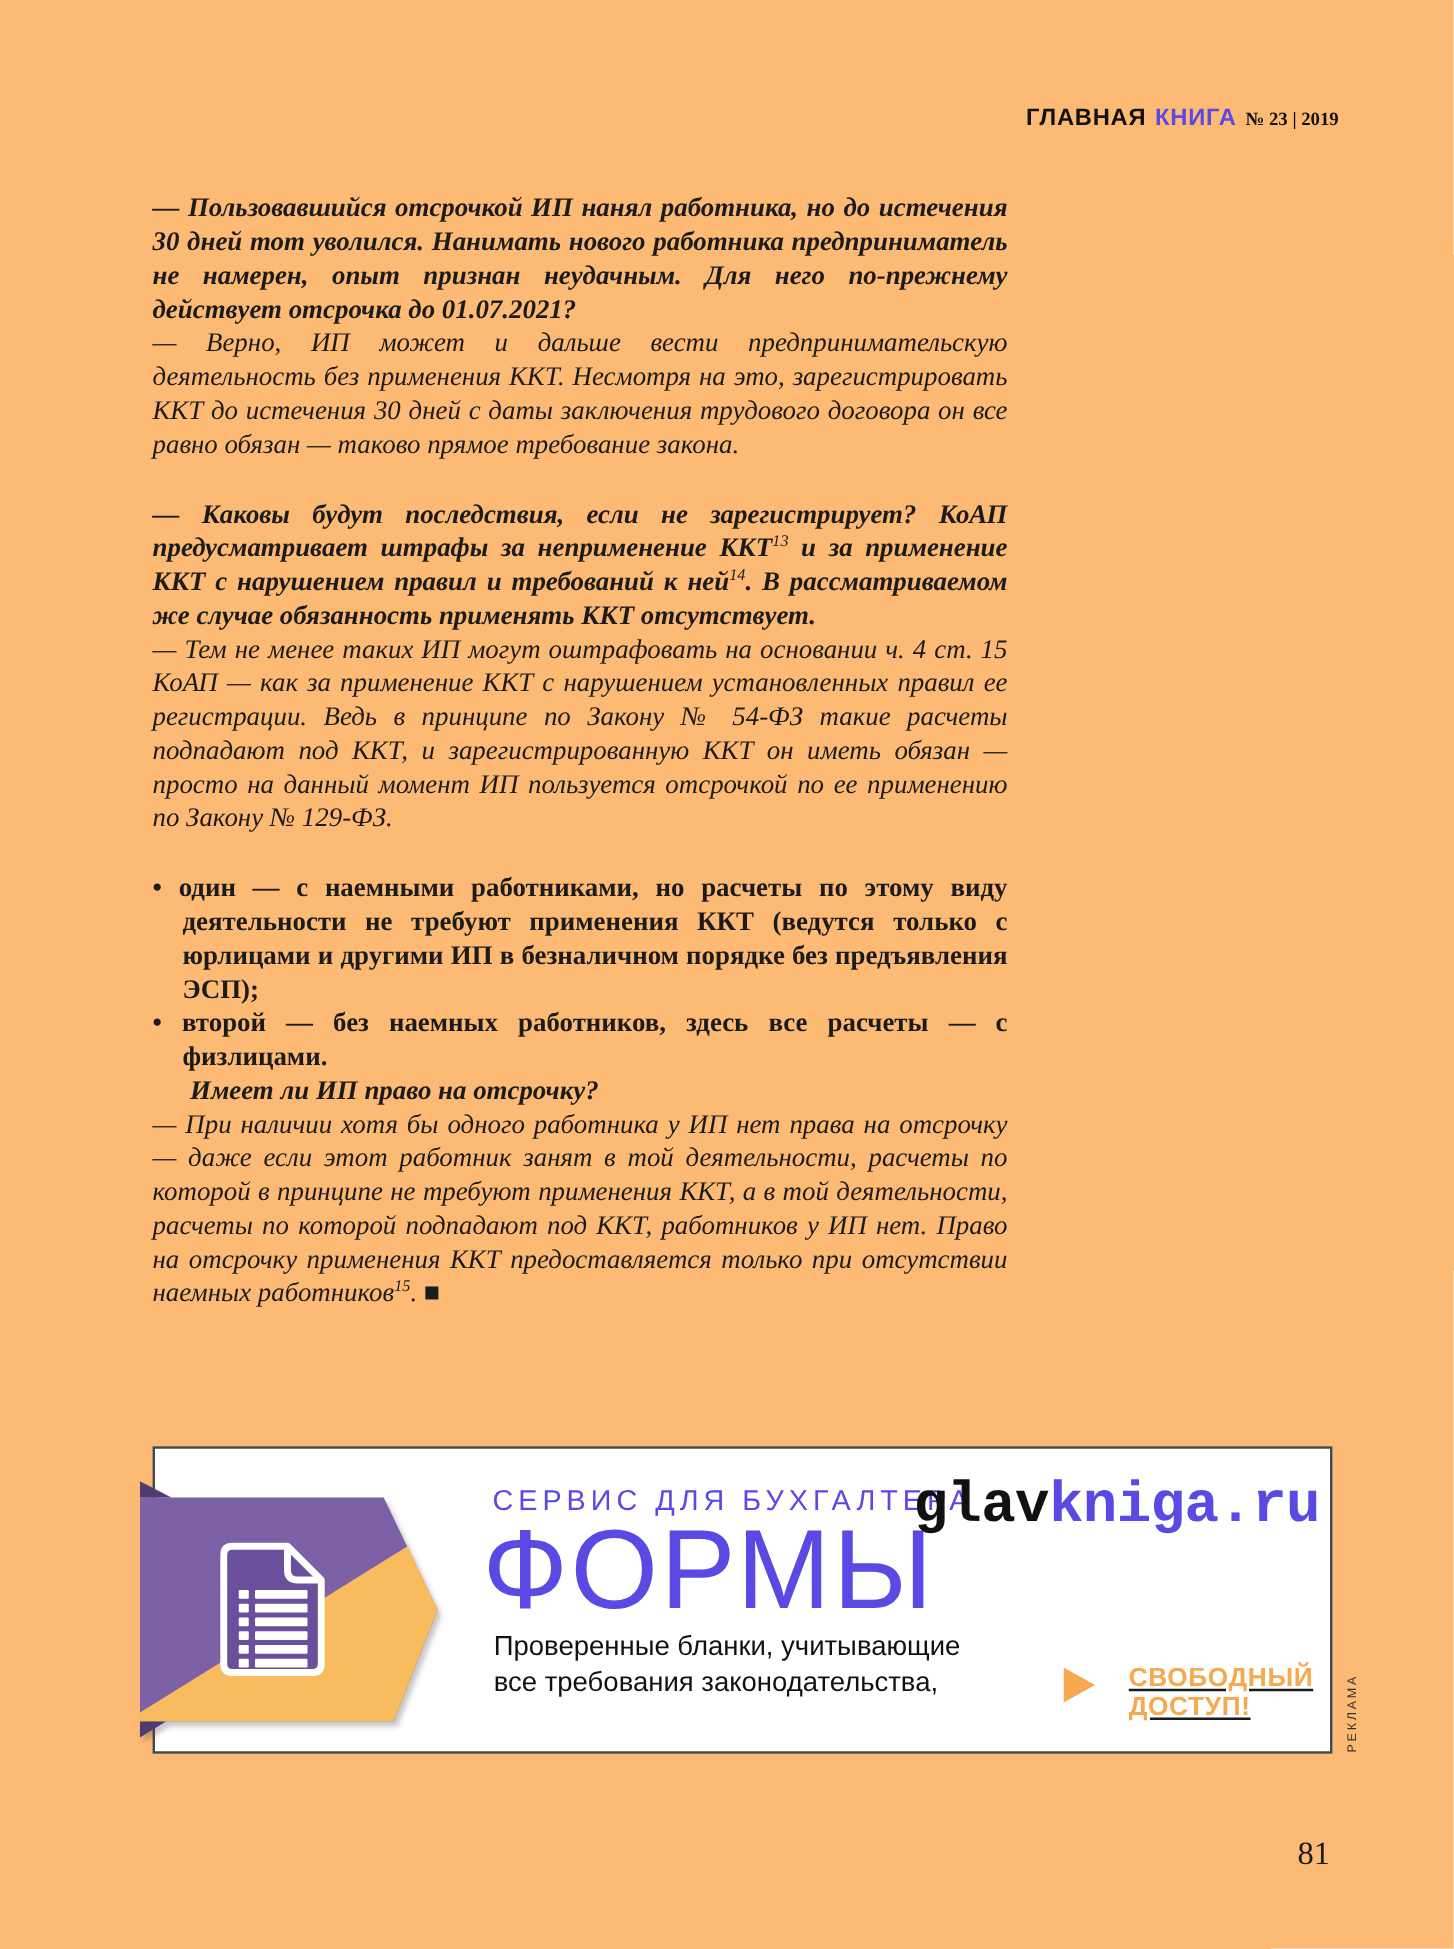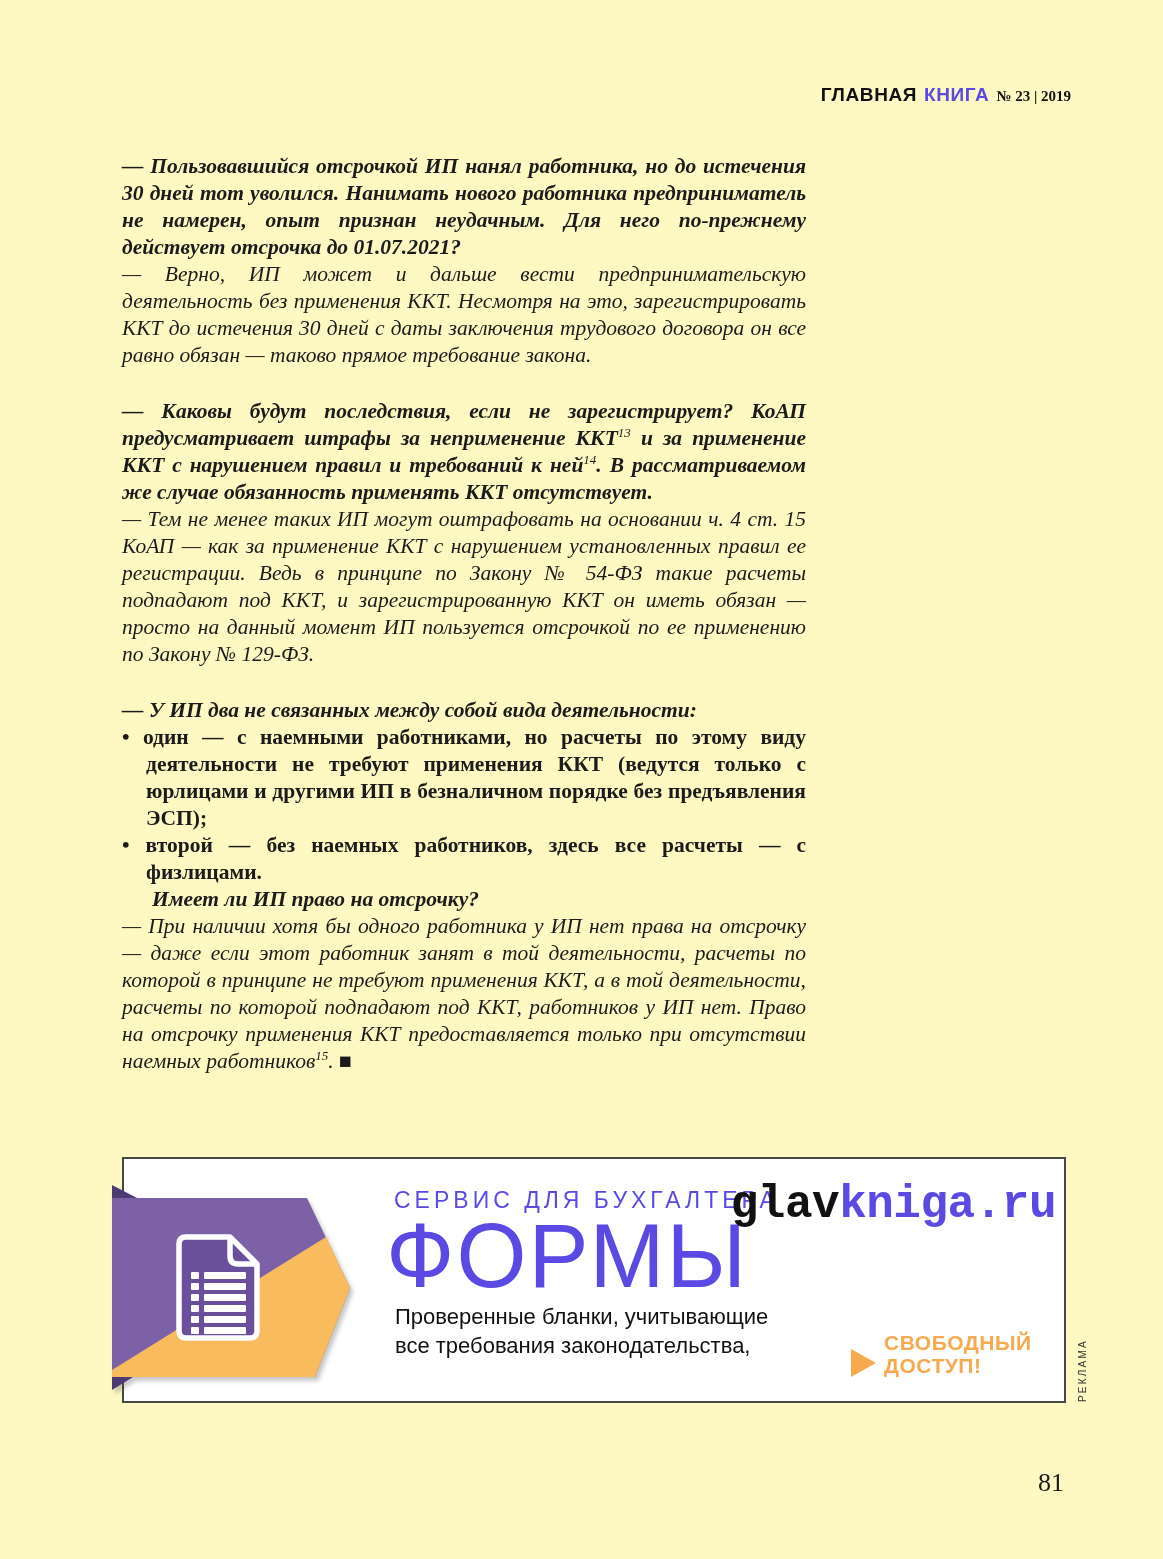--- a/index.html
+++ b/index.html
@@ -1,21 +1,21 @@
 <!DOCTYPE html>
 <html lang="ru"><head>
 <meta charset="utf-8">
 <style>
   * { margin: 0; padding: 0; box-sizing: border-box; }
   html, body { background: #ffffff; }
   .page {
     position: relative;
     width: 1163px;
     height: 1559px;
-    background: #fef9c3;
+    background: #fdba74;
     overflow: hidden;
     font-family: "Liberation Serif", "DejaVu Serif", serif;
     color: #1b1b1b;
   }
 
   
   .runhead {
     position: absolute;
     top: 84px;
     right: 92px;
@@ -137,22 +137,23 @@
     letter-spacing: -0.5px;
     white-space: nowrap;
     color: #111111;
   }
   .ad-site .purple { color: #5a49e3; }
   .ad-access {
     position: absolute;
     left: 727px;
     top: 172px;
     display: flex;
-    align-items: flex-end;
-    gap: 8px;
+    align-items: flex-start;
+    gap: 27px;
+    text-decoration: underline;
   }
   .ad-access .tri {
     width: 0; height: 0;
     margin-top: 3px;
     border-left: 25px solid #f6a94e;
     border-top: 14px solid transparent;
     border-bottom: 14px solid transparent;
   }
   .ad-access .txt {
     font-family: "Liberation Sans", "DejaVu Sans", sans-serif;
@@ -203,21 +204,20 @@
       <p class="q">—  Пользовавшийся отсрочкой ИП нанял работника, но до истечения 30 дней тот уволился. Нанимать нового работника предприниматель не намерен, опыт признан неудачным. Для него по-прежнему действует отсрочка до 01.07.2021?</p>
       <p class="a">—  Верно, ИП может и дальше вести предпринимательскую деятельность без применения ККТ. Несмотря на это, зарегистрировать ККТ до истечения 30 дней с даты заключения трудового договора он все равно обязан — таково прямое требование закона.</p>
     </section>
 
     <section class="qa">
       <p class="q"><span>—  Каковы будут последствия, если не зарегистрирует? КоАП предусматривает штрафы за неприменение ККТ</span><sup>13</sup><span> и за применение ККТ с нарушением правил и требований к ней</span><sup>14</sup><span>. В рассматриваемом же случае обязанность применять ККТ отсутствует.</span></p>
       <p class="a">—  Тем не менее таких ИП могут оштрафовать на основании ч. 4 ст. 15 КоАП — как за применение ККТ с нарушением установленных правил ее регистрации. Ведь в принципе по Закону № 54-ФЗ такие расчеты подпадают под ККТ, и зарегистрированную ККТ он иметь обязан — просто на данный момент ИП пользуется отсрочкой по ее применению по Закону № 129-ФЗ.</p>
     </section>
 
     <section class="qa">
-      <p class="q">—  У ИП два не связанных между собой вида деятельности:</p>
       <ul class="bullets">
         <li><span>•</span>&nbsp;<span>один — с наемными работниками, но расчеты по этому виду деятельности не требуют применения ККТ (ведутся только с юрлицами и другими ИП в безналичном порядке без предъявления ЭСП);</span></li>
         <li><span>•</span>&nbsp;<span>второй — без наемных работников, здесь все расчеты — с физлицами.</span></li>
       </ul>
       <p class="q q-final">Имеет ли ИП право на отсрочку?</p>
       <p class="a"><span>—  При наличии хотя бы одного работника у ИП нет права на отсрочку — даже если этот работник занят в той деятельности, расчеты по которой в принципе не требуют применения ККТ, а в той деятельности, расчеты по которой подпадают под ККТ, работников у ИП нет. Право на отсрочку применения ККТ предоставляется только при отсутствии наемных работников</span><sup>15</sup><span>. ■</span></p>
     </section>
 
   </main>
 

